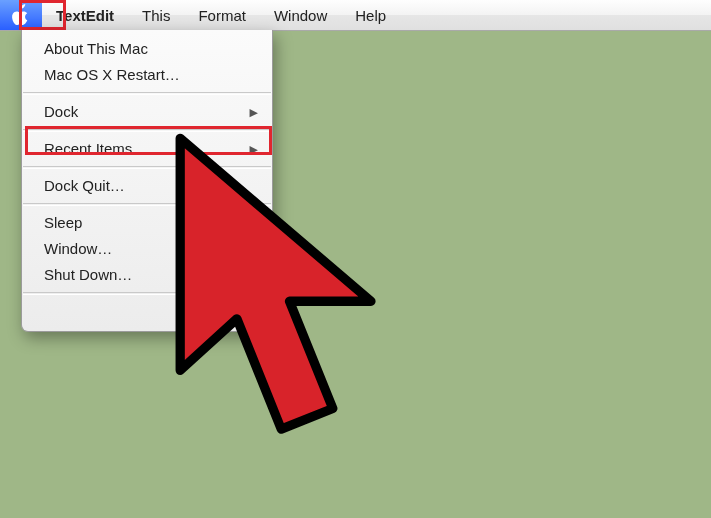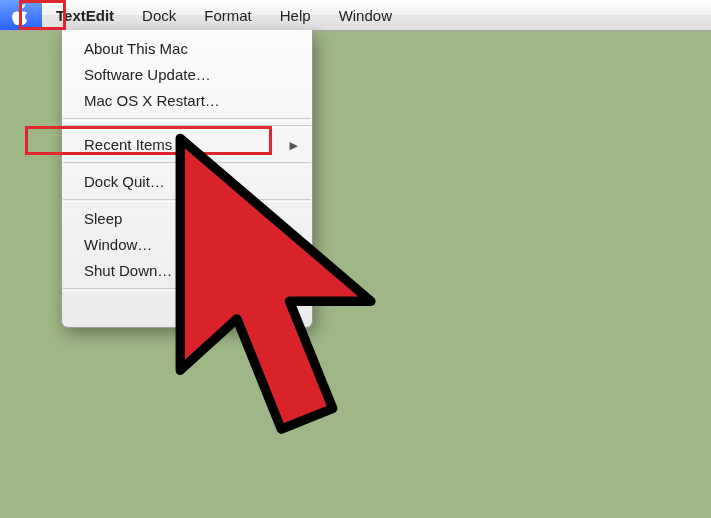--- a/index.html
+++ b/index.html
@@ -11,21 +11,21 @@
   .apple-box{width:42px;display:flex;align-items:center;justify-content:center;
     background:linear-gradient(#6aa0ff,#2a5fff);}
   .apple-box svg{width:20px;height:22px;fill:#fff;}
   .apple-hilite{position:absolute;left:19px;top:0;width:47px;height:30px;border:3px solid #e0262f;pointer-events:none;box-sizing:border-box;}
   .menu-item{display:flex;align-items:center;padding:12px 14px;font-size:15px;color:#222;}
   .menu-item.app{font-weight:bold;}
   
   #dropdown{position:absolute;left:21px;top:30px;width:250px;
     background:linear-gradient(#fbfbfb,#ececec);
     border:1px solid #9b9b9b;border-top:none;border-radius:0 0 7px 7px;
-    box-shadow:3px 6px 16px rgba(0,0,0,.35);padding:6px 0;margin-left:40px;}
+    box-shadow:3px 6px 16px rgba(0,0,0,.35);padding:6px 0;}
   .dd-item{position:relative;height:26px;line-height:26px;padding:0 22px;font-size:15px;color:#222;display:flex;align-items:center;white-space:nowrap;}
   .dd-item .arrow{position:absolute;right:14px;top:50%;transform:translateY(-50%);font-size:11px;color:#555;}
   .dd-item .shortcut{position:absolute;right:14px;color:#555;font-size:13px;letter-spacing:1px;}
   .dd-item.selected{background:linear-gradient(#5ea0ff,#1a66ff);color:#fff;}
   .dd-sep{height:1px;margin:4px 1px;border-top:1px solid #c9c9c9;border-bottom:1px solid #fff;}
   .sel-hilite{position:absolute;left:25px;top:126px;width:247px;height:29px;border:3px solid #e0262f;pointer-events:none;box-sizing:border-box;}
   
   #cursor{position:absolute;left:158px;top:128px;pointer-events:none;}
   #cursor svg{width:230px;height:330px;}
 </style>
@@ -34,38 +34,39 @@
 
 <div id="desktop">
 
   <div id="menubar">
     <div class="apple-box">
       <svg viewBox="0 0 20 24">
         <path d="M13.4 3.3c.82-1 1.38-2.35 1.22-3.3-1.18.05-2.6.79-3.44 1.77-.76.87-1.42 2.26-1.24 3.32 1.31.1 2.64-.67 3.46-1.79zM16.9 17.6c-.46 1.02-.68 1.47-1.27 2.37-.83 1.26-2 2.83-3.45 2.84-1.29.02-1.62-.84-3.37-.83-1.75.01-2.12.85-3.41.84-1.45-.02-2.56-1.43-3.39-2.69C.21 17.01-.35 12.85 1.1 10.64c1.03-1.58 2.66-2.5 4.19-2.5 1.56 0 2.54.86 3.83.86 1.25 0 2.01-.86 3.82-.86 1.36 0 2.8.74 3.83 2.02-3.36 1.84-2.82 6.64.13 7.44z"></path>
       </svg>
     </div>
     <div class="menu-item app">TextEdit</div>
-    <div class="menu-item">Dock</div>
+    <div class="menu-item">This</div>
     <div class="menu-item">Format</div>
+    <div class="menu-item">Window</div>
     <div class="menu-item">Help</div>
-    <div class="menu-item">Window</div>
   </div>
   <div class="apple-hilite"></div>
 
   <div id="dropdown">
     <div class="dd-item">
         <span>About This Mac</span>
       </div>
     <div class="dd-item">
-        <span>Software Update…</span>
-      </div>
-    <div class="dd-item">
         <span>Mac OS X Restart…</span>
       </div>
     <div class="dd-sep"></div>
+    <div class="dd-item">
+        <span>Dock</span>
+        <span class="arrow">▶</span>
+      </div>
     <div class="dd-sep"></div>
     <div class="dd-item">
         <span>Recent Items</span>
         <span class="arrow">▶</span>
       </div>
     <div class="dd-sep"></div>
     <div class="dd-item">
         <span>Dock Quit…</span>
       </div>
     <div class="dd-sep"></div>

